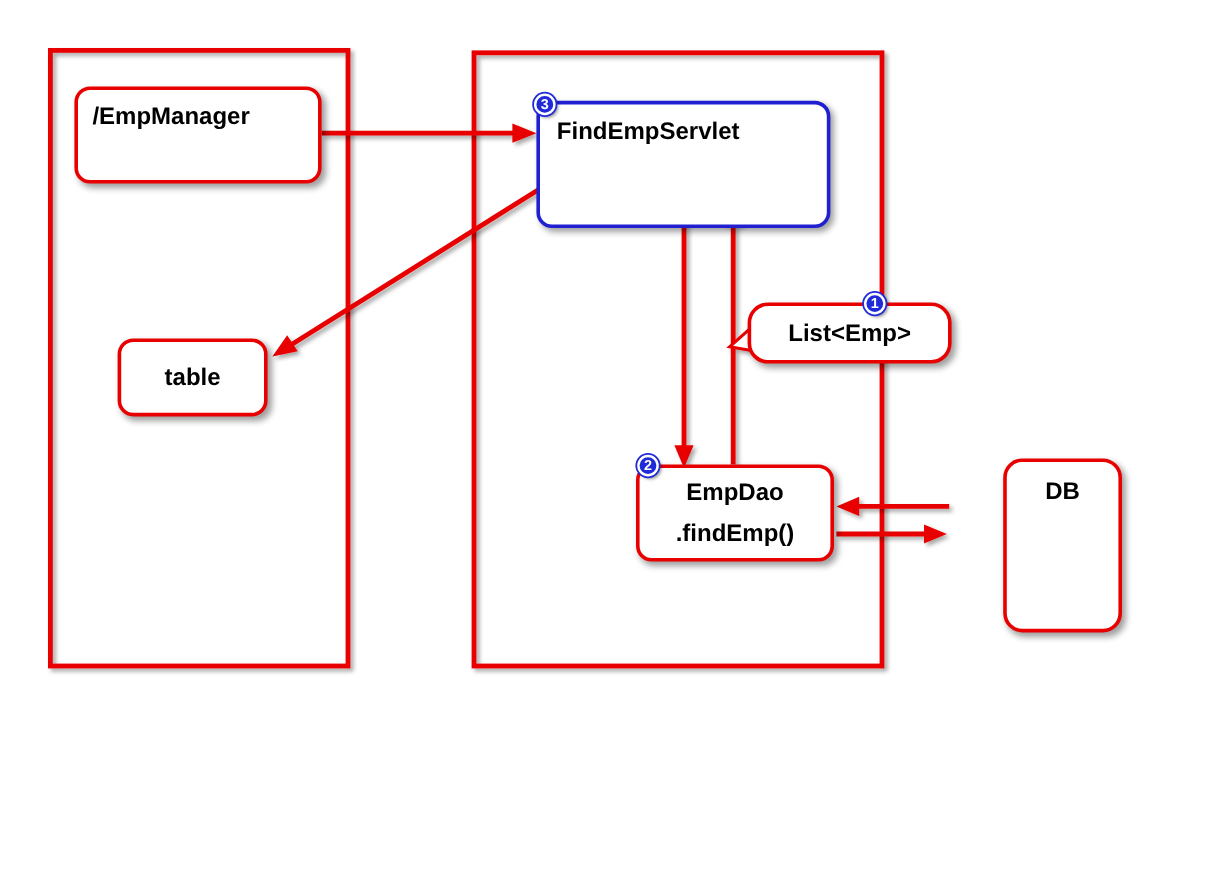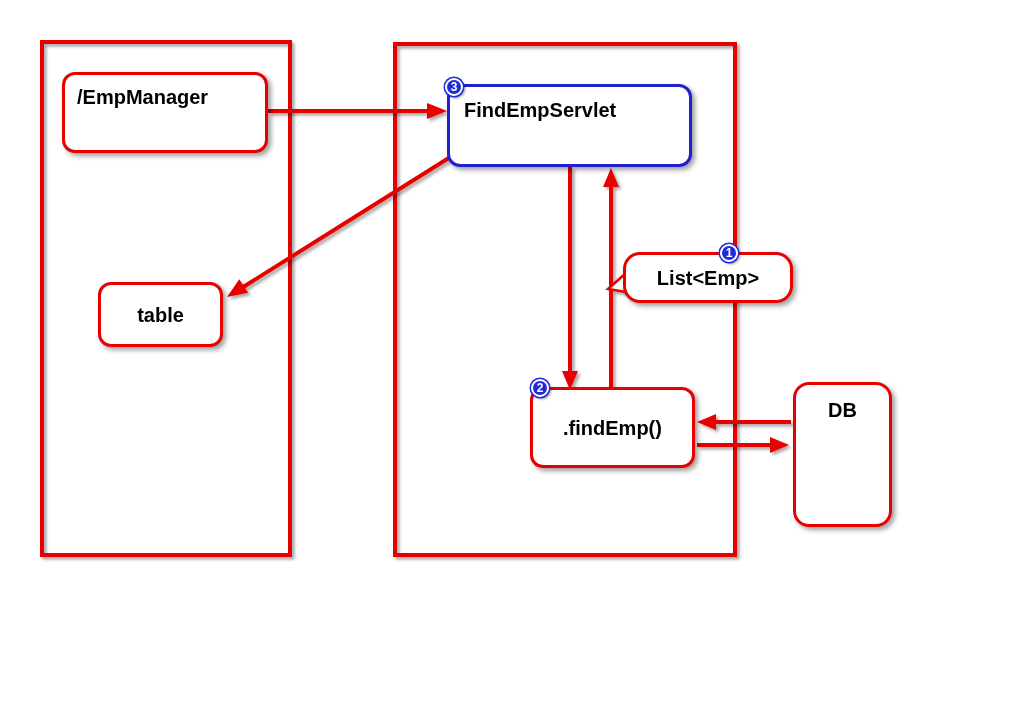--- a/index.html
+++ b/index.html
@@ -17,21 +17,21 @@
   .node{
     position:absolute;box-sizing:border-box;background:#ffffff;
     border:3px solid var(--red);border-radius:13px;
     box-shadow:3px 3px 5px rgba(0,0,0,.38);
     color:var(--text);font-weight:bold;font-size:20px;line-height:34px;
   }
   .node.blue{border-color:var(--blue-border);}
   .node .lines{padding:5px 0 0 12px;text-align:left;}
   .node.center{display:flex;align-items:center;justify-content:center;text-align:center;}
   .node.center-col{display:flex;flex-direction:column;align-items:center;justify-content:center;text-align:center;}
-  .node.top-center{text-align:center;padding-top:8px;}
+  .node.top-center{text-align:center;padding-top:8px;margin-left:43px;}
   .node.top-left{padding:6px 0 0 14px;text-align:left;}
   .badge{
     position:absolute;width:14px;height:14px;border-radius:50%;
     background:var(--badge-blue);border:2px solid #ffffff;
     box-shadow:0 0 0 1.5px var(--badge-blue), 2px 2px 3px rgba(0,0,0,.45);
     color:#ffffff;font-weight:bold;font-size:12px;line-height:14px;text-align:center;
     z-index:30;
   }
   svg .frame{fill:none;stroke:var(--red);stroke-width:4;}
   svg .aline{stroke:var(--red);stroke-width:4;fill:none;}
@@ -97,29 +97,30 @@
     <div class="node" style="left:62px;top:72px;width:206px;height:81px">
       <div class="lines">
         <div>/EmpManager</div>
       </div>
     </div>
 
     <div class="node center" style="left:98px;top:282px;width:125px;height:65px">
       <span>table</span>
     </div>
 
-    <div class="node blue top-left" style="left:447px;top:84px;width:245px;height:83px">
+    <div class="node blue top-left" style="left:447px;top:84px;width:245px;height:106px">
       <span>FindEmpServlet</span>
     </div>
 
     <div class="node center" style="left:623px;top:252px;width:170px;height:51px;border-radius:17px">
       <span>List&lt;Emp&gt;</span>
     </div>
 
     <div class="node center-col" style="left:530px;top:387px;width:165px;height:81px">
+      <div>EmpDao</div>
       <div>.findEmp()</div>
     </div>
 
     <div class="node top-center" style="left:793px;top:382px;width:99px;height:145px;border-radius:16px">
       <span>DB</span>
     </div>
 
   </div>
 
   <div class="badge" style="left:445px;top:78px">3</div>

